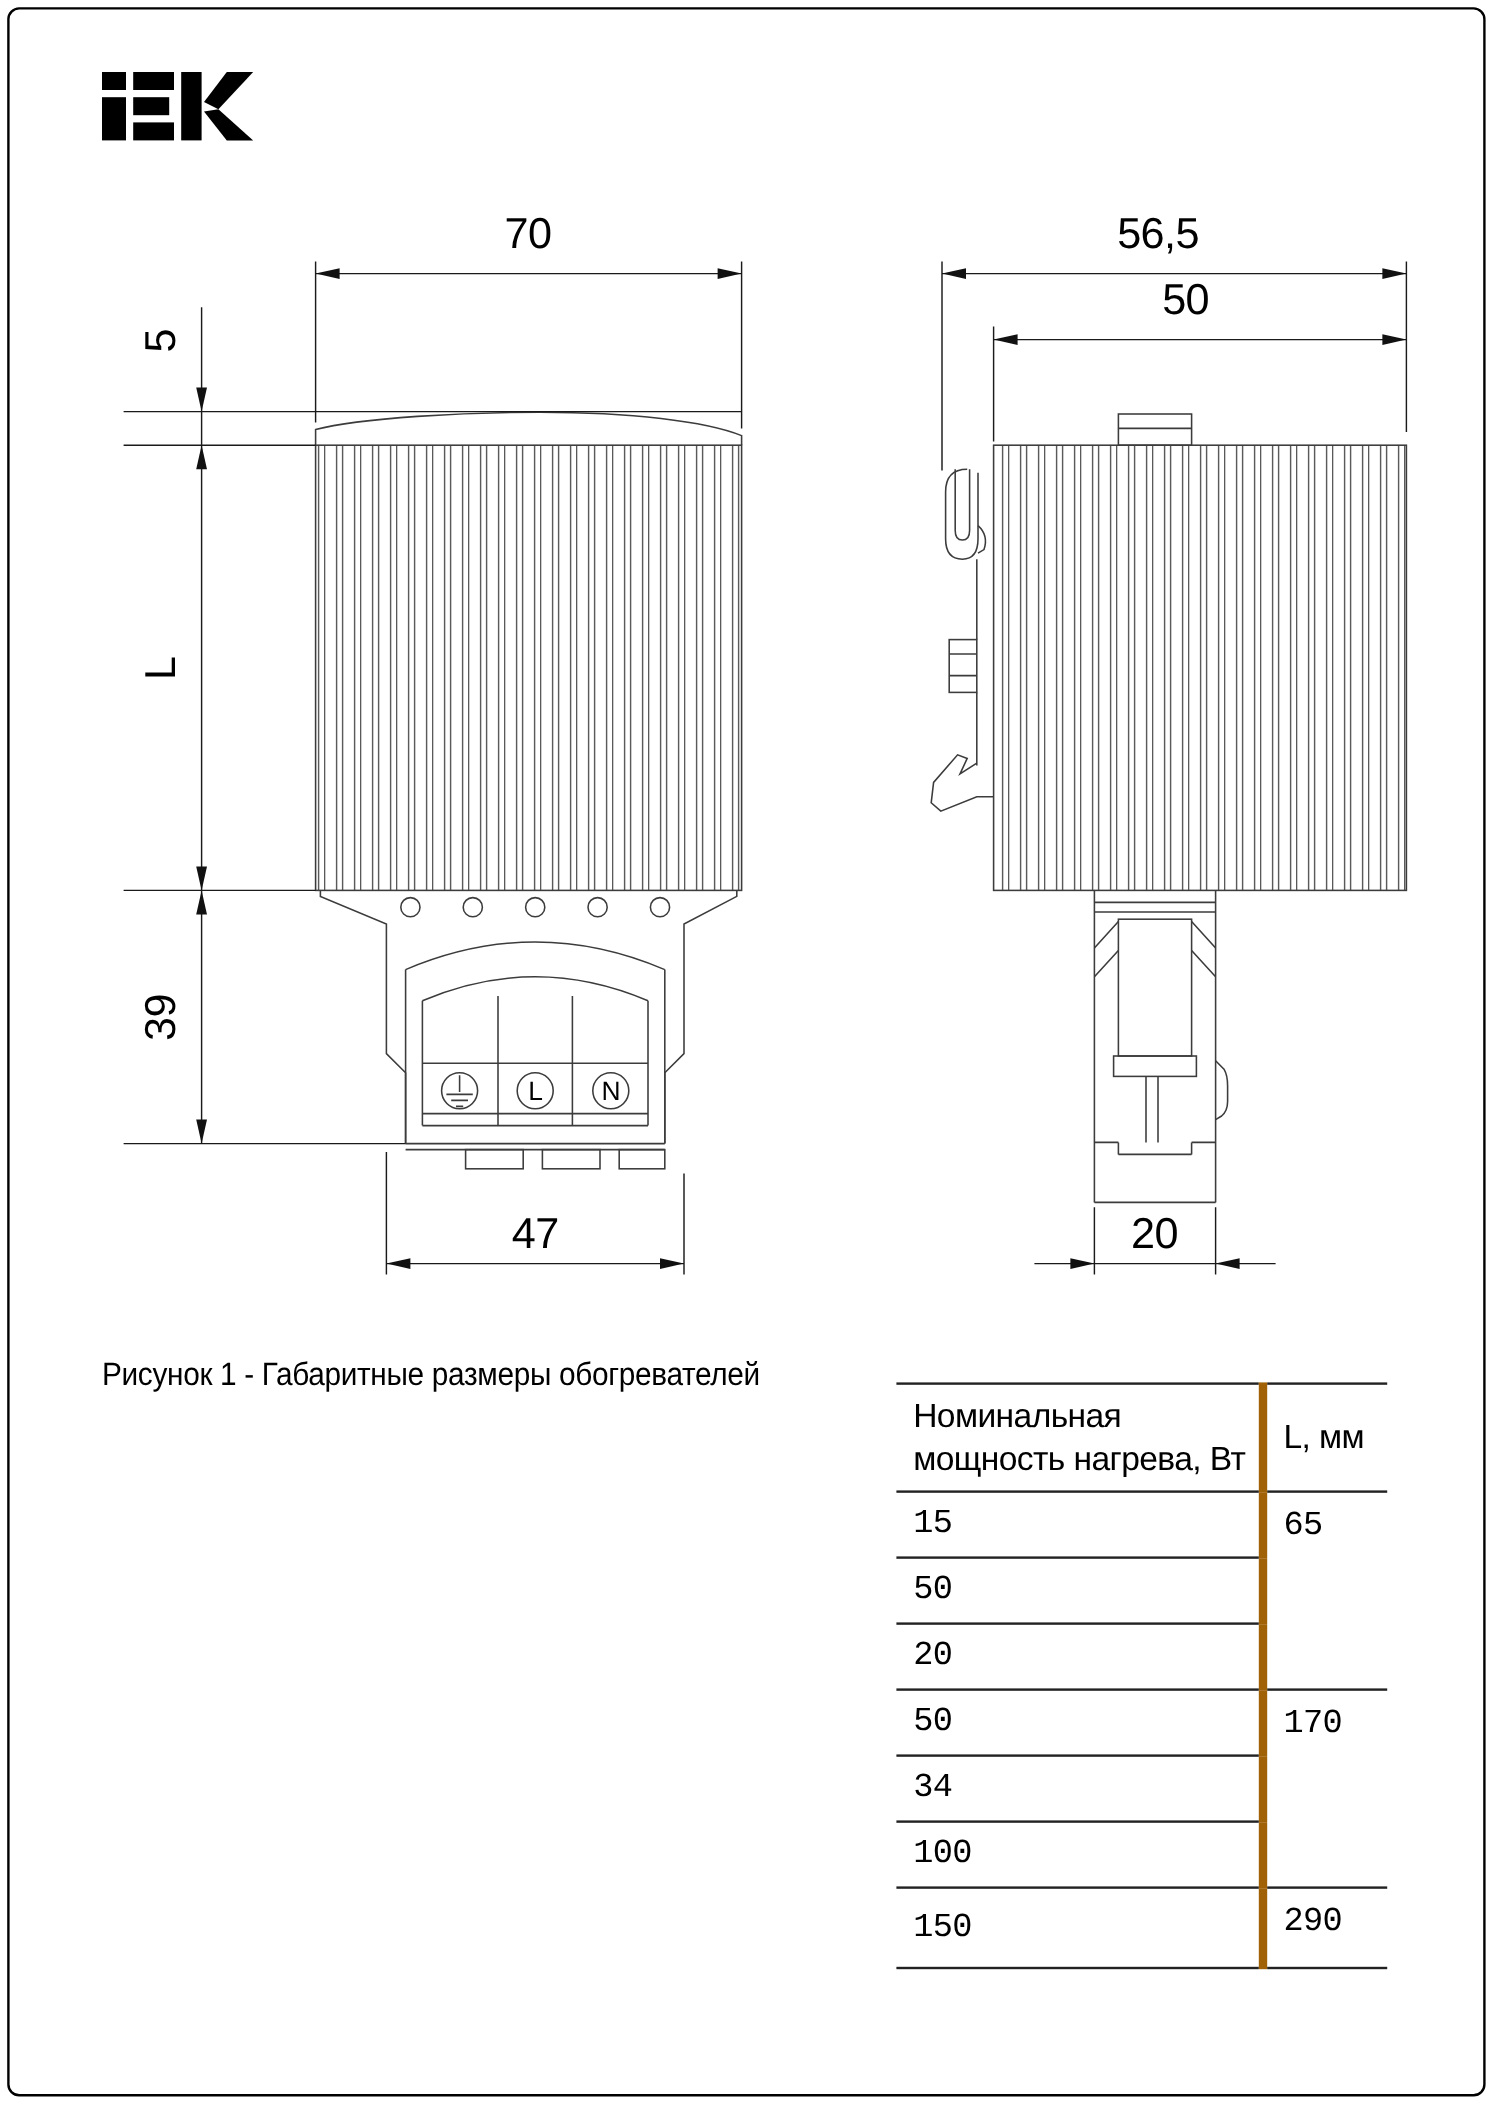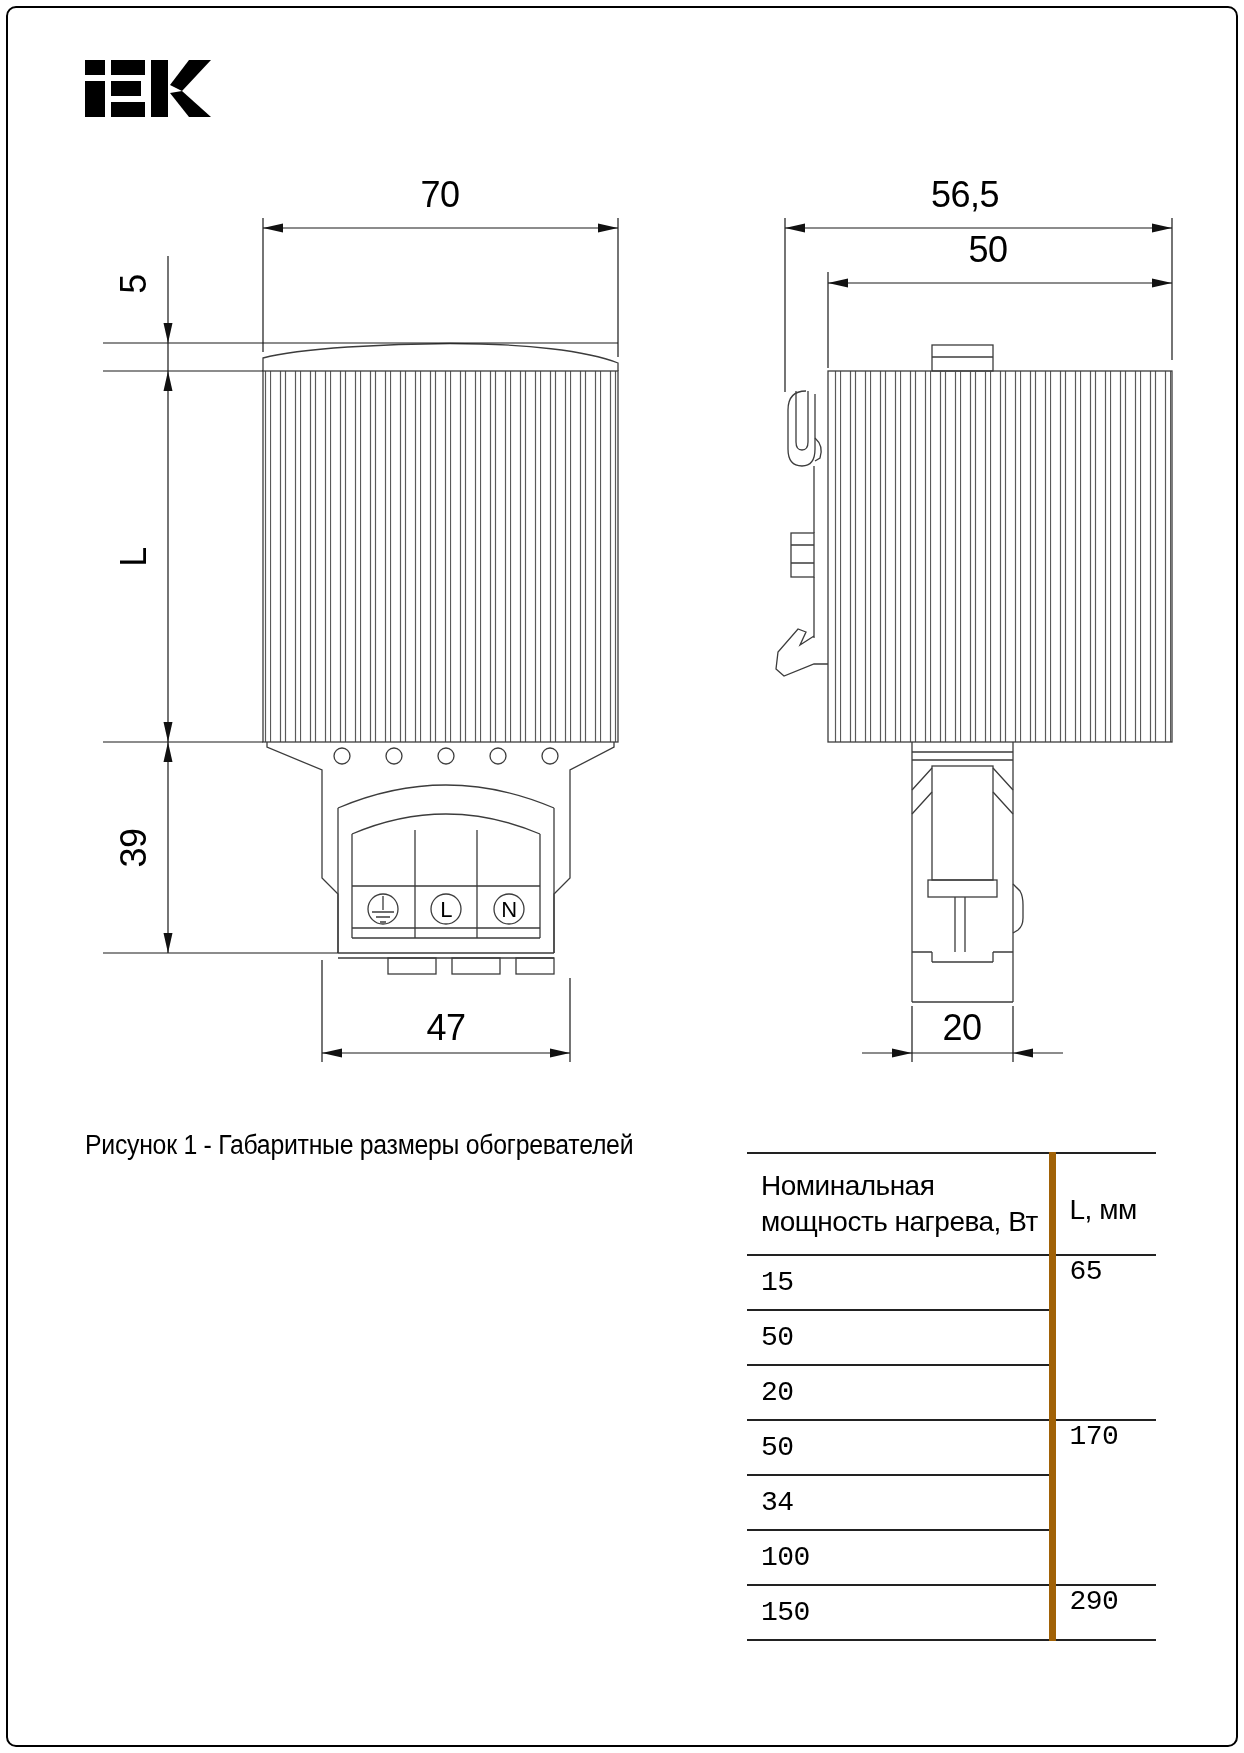--- a/index.html
+++ b/index.html
@@ -9,22 +9,22 @@
   svg text{font-family:"Liberation Sans",sans-serif;fill:#000;letter-spacing:-0.5px;}
   .dimtxt{font-size:36px;}
   .termtxt{font-size:22px;}
   .caption{position:absolute;left:85px;top:1130px;font-size:27px;white-space:nowrap;transform:scaleX(0.92);transform-origin:left center;letter-spacing:-0.3px;}
   .dim-table{position:absolute;left:747px;top:1152px;width:409px;}
   .dim-table table{border-collapse:collapse;width:100%;table-layout:fixed;border-top:2px solid #222;}
   .dim-table td{font-size:28px;letter-spacing:-0.5px;padding:0 0 0 14px;vertical-align:middle;border-bottom:2px solid #222;}
   .dim-table td.c1{border-right:7px solid #a16207;}
   .dim-table tr.hdr td{height:88px;line-height:1.28;}
   .dim-table tr.row td{height:53px;font-family:Liberation Mono, monospace;}
-  .dim-table td.c2{vertical-align:top;}
-  .dim-table tr.hdr td.c2{vertical-align:middle;padding-top:12px;}
+  .dim-table td.c2{vertical-align:top;padding-top:12px;}
+  .dim-table tr.hdr td.c2{vertical-align:middle;padding-top:0;}
 </style>
 </head>
 <body>
 
 <div class="page-border"></div>
 
 <svg width="1244" height="1120" viewBox="0 0 1244 1120">
   <defs>
     <pattern id="fins" patternUnits="userSpaceOnUse" width="30" height="10">
       <path d="M0.5,0V10 M10.5,0V10 M15.5,0V10 M25.5,0V10" stroke="#5a5a5a" stroke-width="1.2" fill="none"></path>

